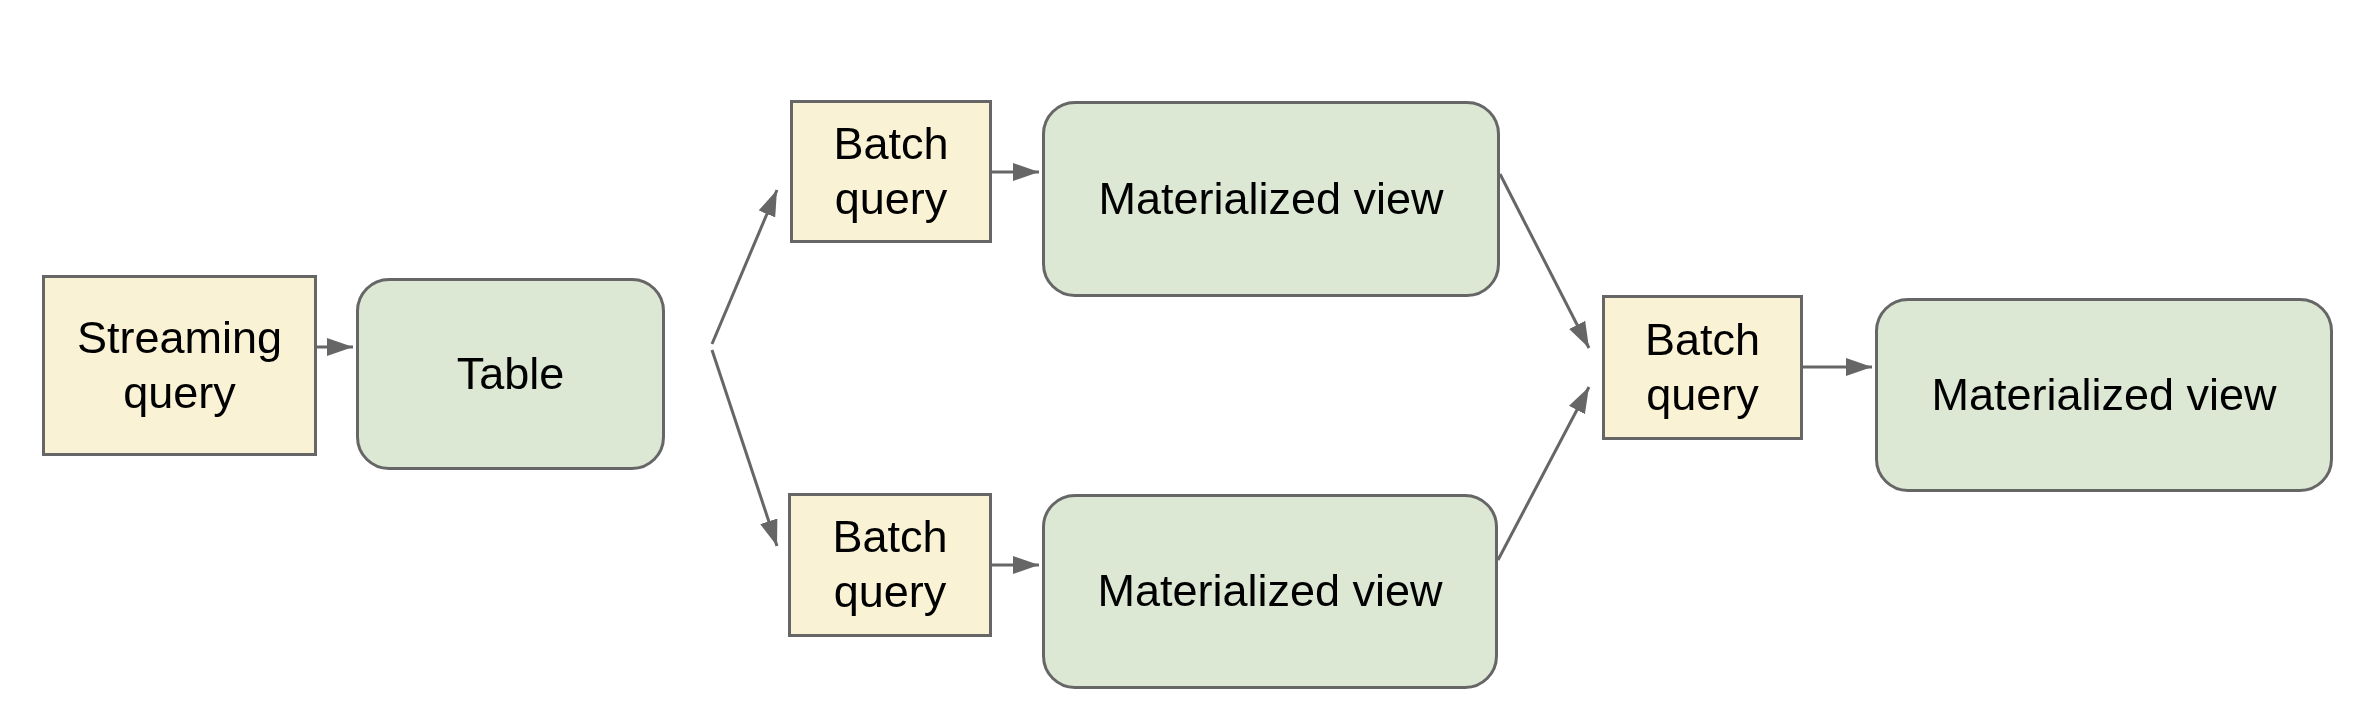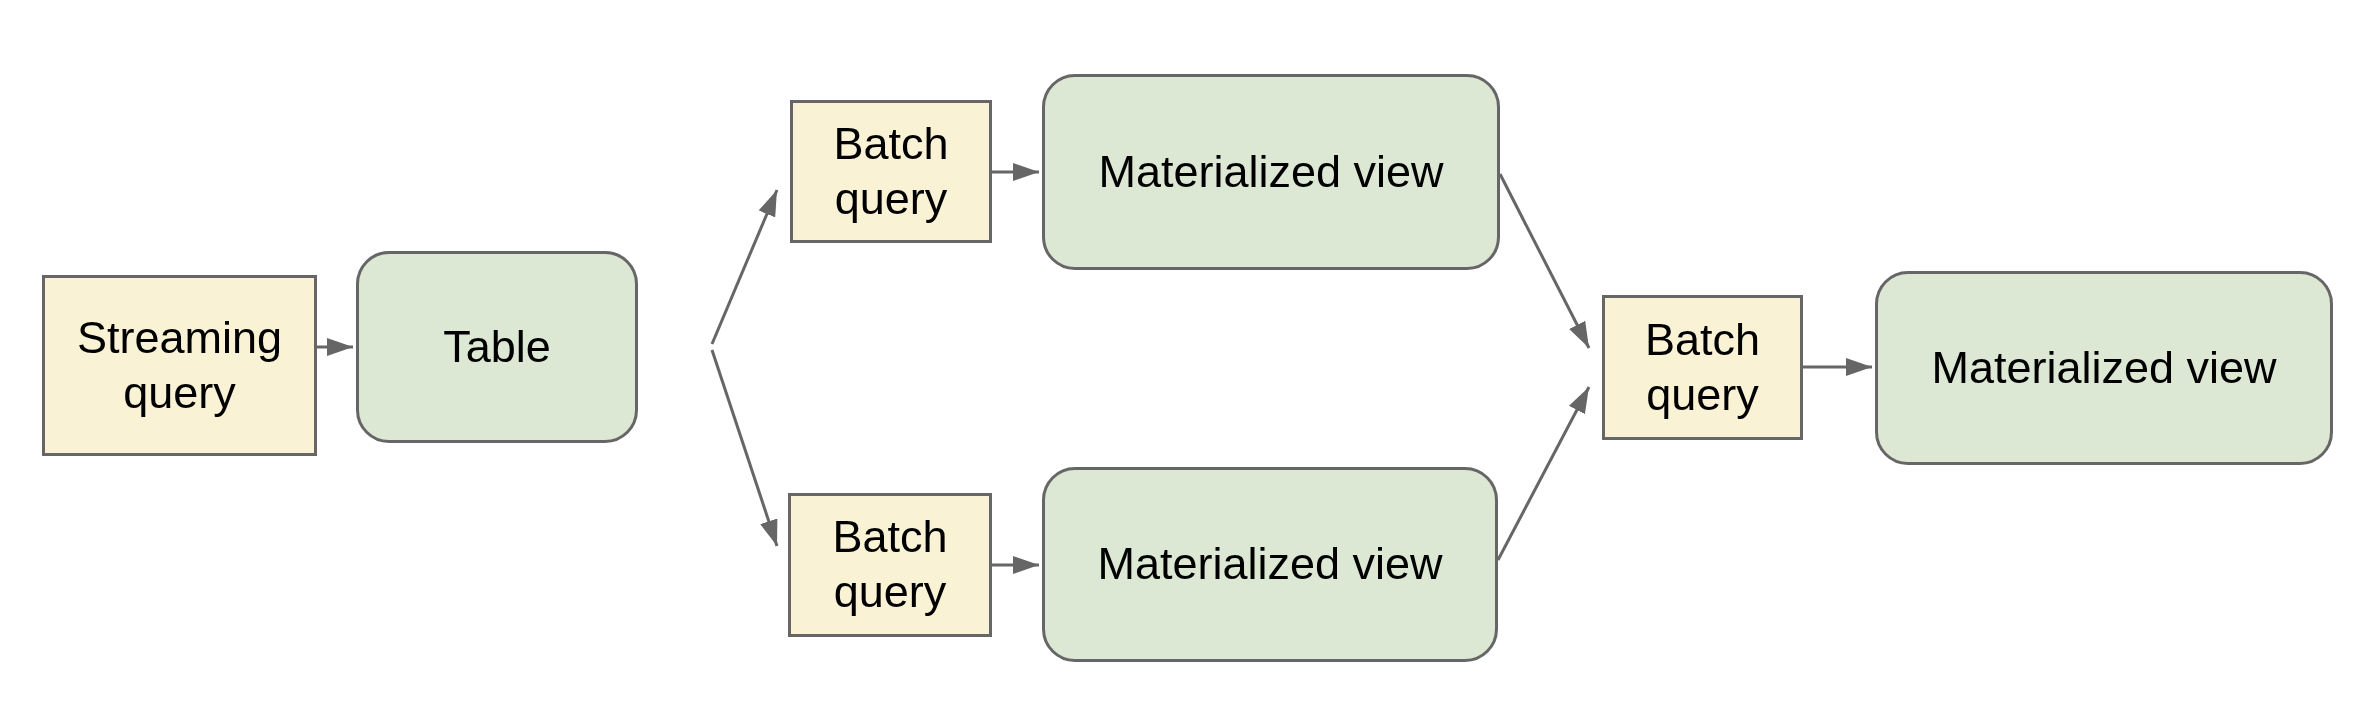--- a/index.html
+++ b/index.html
@@ -22,25 +22,25 @@
     justify-content: center;
     text-align: center;
     box-sizing: border-box;
     border: 3px solid var(--box-stroke, #666666);
     font-size: 45px;
     line-height: 1.22;
     color: var(--text, #000000);
     padding: 0 10px;
   }
   .node.query  { background: var(--query-fill, #faf2d4); margin-left: 10px; }
-  .node.entity { background: var(--entity-fill, #dce8d4); border-radius: 33px; }
+  .node.entity { background: var(--entity-fill, #dce8d4); border-radius: 33px; margin-top: 27px; }
 
   
   .n-streaming    { left: 32px;   top: 275px; width: 275px; height: 181px; }
-  .n-table        { left: 356px;  top: 251px; width: 282px; height: 192px; }
+  .n-table        { left: 356px;  top: 251px; width: 309px; height: 192px; }
   .n-batch-top    { left: 780px;  top: 100px; width: 202px; height: 143px; }
   .n-mv-top       { left: 1042px; top: 74px;  width: 458px; height: 196px; }
   .n-batch-bottom { left: 778px;  top: 493px; width: 204px; height: 144px; }
   .n-mv-bottom    { left: 1042px; top: 467px; width: 456px; height: 195px; }
   .n-batch-right  { left: 1592px; top: 295px; width: 201px; height: 145px; }
   .n-mv-final     { left: 1875px; top: 271px; width: 458px; height: 194px; }
 
   .edges {
     position: absolute;
     left: 0; top: 0;

